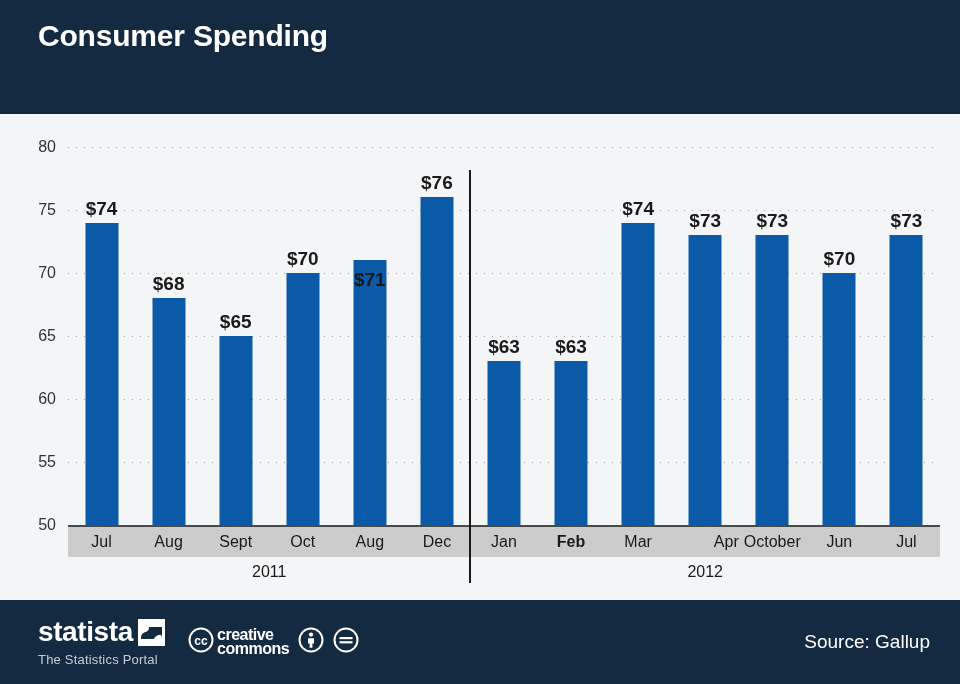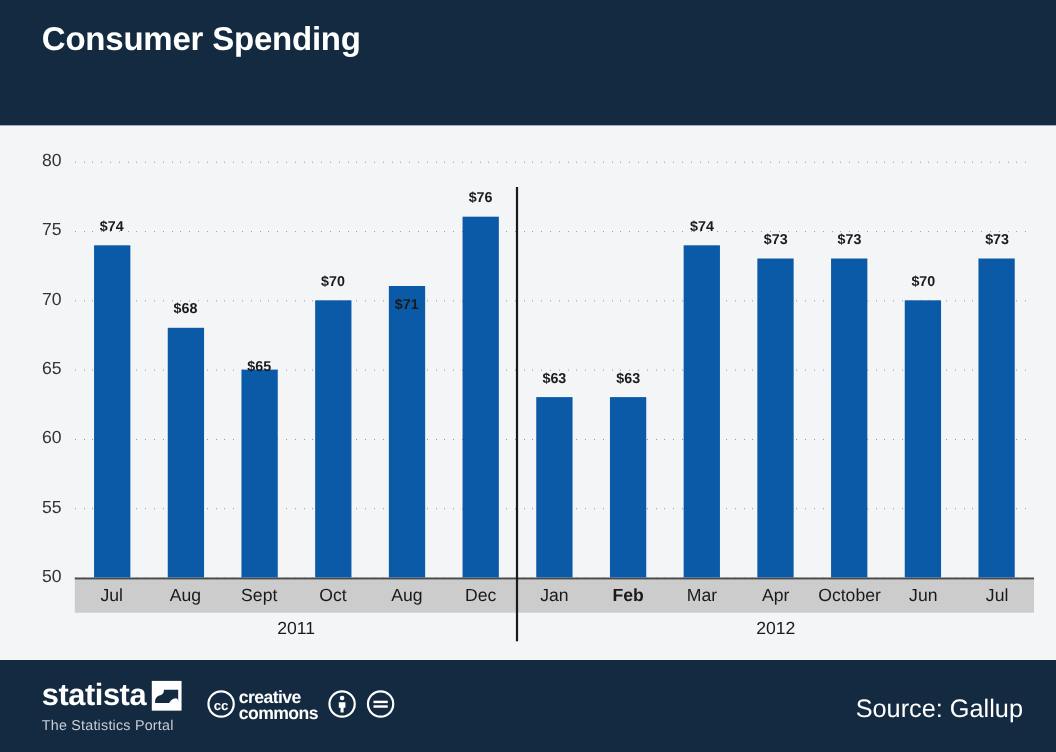--- a/index.html
+++ b/index.html
@@ -124,21 +124,21 @@
     bottom: 0;
     left: 50%;
     transform: translateX(-50%);
     width: 33px;
     background: #0b5aa8;
   }
   .bar-label {
     position: absolute;
     left: 50%;
     transform: translateX(-50%);
-    font-size: 13px;
+    font-size: 19px;
     font-weight: bold;
     color: #1a1a1a;
     white-space: nowrap;
     line-height: 1;
   }
   .month-label {
     position: absolute;
     top: 413px;
     height: 30px;
     line-height: 30px;
@@ -225,21 +225,21 @@
     color: #ffffff;
     letter-spacing: -0.5px;
   }
   .cc-badge {
     margin-left: 9px;
   }
   .source {
     position: absolute;
     right: 30px;
     top: 31px;
-    font-size: 23px;
+    font-size: 19px;
     color: #ffffff;
   }
 </style>
 </head>
 <body>
 
 <div id="infographic">
 
   <div class="header">
     <div class="header-title">Consumer Spending</div>
@@ -284,21 +284,21 @@
         <div class="bar-slot" style="left: 0px; width: 67.0769px;">
           <div class="bar" title="Jul $74" style="height: 302.4px; background: rgb(11, 90, 168);"></div>
           <div class="bar-label" style="top: 84.6px;">$74</div>
         </div>
         <div class="bar-slot" style="left: 67.0769px; width: 67.0769px;">
           <div class="bar" title="Aug $68" style="height: 226.8px; background: rgb(11, 90, 168);"></div>
           <div class="bar-label" style="top: 160.2px;">$68</div>
         </div>
         <div class="bar-slot" style="left: 134.154px; width: 67.0769px;">
           <div class="bar" title="Sept $65" style="height: 189px; background: rgb(11, 90, 168);"></div>
-          <div class="bar-label" style="top: 212px; text-align: center;">$65</div>
+          <div class="bar-label" style="top: 198px; text-align: center;">$65</div>
         </div>
         <div class="bar-slot" style="left: 201.231px; width: 67.0769px;">
           <div class="bar" title="Oct $70" style="height: 252px; background: rgb(11, 90, 168);"></div>
           <div class="bar-label" style="top: 135px;">$70</div>
         </div>
         <div class="bar-slot" style="left: 268.308px; width: 67.0769px; margin-top: 34px;">
           <div class="bar" title="Nov $71" style="height: 264.6px; background: rgb(11, 90, 168);"></div>
           <div class="bar-label" style="top: 122.4px;">$71</div>
         </div>
         <div class="bar-slot" style="left: 335.385px; width: 67.0769px;">
@@ -337,21 +337,21 @@
     <div id="month-labels">
         <div class="month-label" style="left: 68px; width: 67.0769px;">Jul</div>
         <div class="month-label" style="left: 135.077px; width: 67.0769px;">Aug</div>
         <div class="month-label" style="left: 202.154px; width: 67.0769px;">Sept</div>
         <div class="month-label" style="left: 269.231px; width: 67.0769px;">Oct</div>
         <div class="month-label" style="left: 336.308px; width: 67.0769px;">Aug</div>
         <div class="month-label" style="left: 403.385px; width: 67.0769px;">Dec</div>
         <div class="month-label" style="left: 470.462px; width: 67.0769px;">Jan</div>
         <div class="month-label" style="left: 537.538px; width: 67.0769px; font-weight: bold;">Feb</div>
         <div class="month-label" style="left: 604.615px; width: 67.0769px;">Mar</div>
-        <div class="month-label" style="left: 671.692px; width: 67.0769px;">Apr</div>
+        <div class="month-label" style="left: 671.692px; width: 67.0769px; text-align: right;">Apr</div>
         <div class="month-label" style="left: 738.769px; width: 67.0769px;">October</div>
         <div class="month-label" style="left: 805.846px; width: 67.0769px;">Jun</div>
         <div class="month-label" style="left: 872.923px; width: 67.0769px;">Jul</div>
       </div>
     <div class="year-divider" style="left: 469.462px;"></div>
     <div id="year-labels">
         <div class="year-label" style="left: 68px; width: 402.462px;">2011</div>
         <div class="year-label" style="left: 470.462px; width: 469.538px;">2012</div>
       </div>
   </div>

